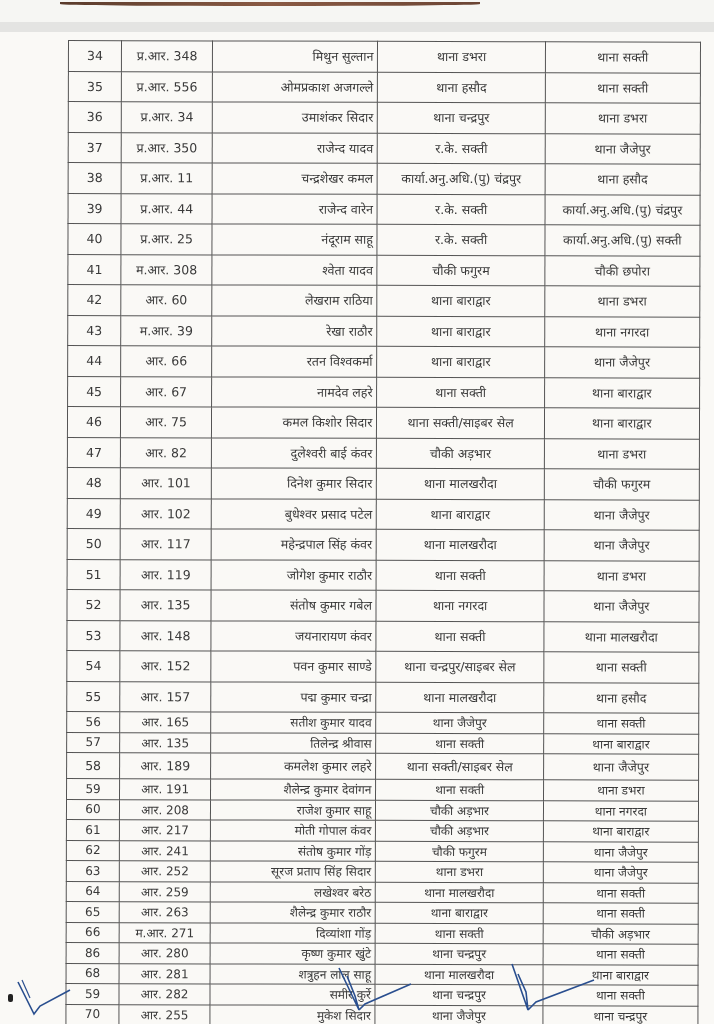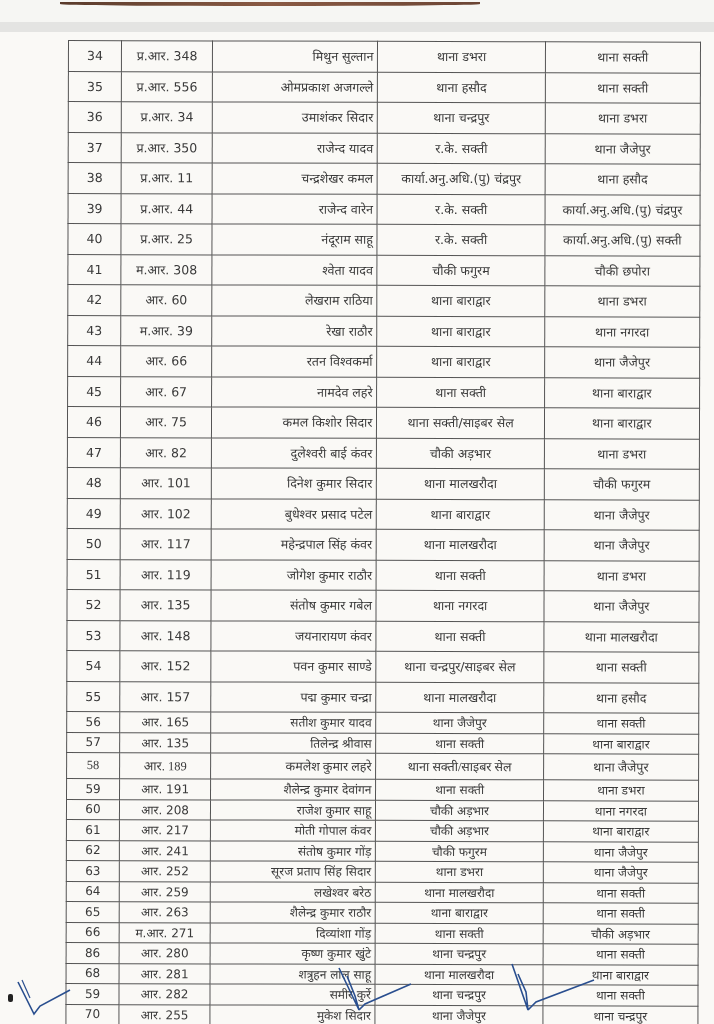--- a/index.html
+++ b/index.html
@@ -41,21 +41,21 @@
     vertical-align: middle;
     white-space: nowrap;
     overflow: hidden;
   }
   td.c-sno { width: 44px; text-align: center; margin-top: 30px; }
   td.c-rank { width: 82px; text-align: center; padding-left: 6px; }
   td.c-name { width: 156px; text-align: right; padding-left: 8px; margin-top: 20px; }
   td.c-from { width: 158px; text-align: center; }
   td.c-to { width: 146px; text-align: center; }
   tr.r-tall td { height: 29.5px; }
-  tr.r-med td { height: 25px; font-family: Liberation Serif, serif; }
+  tr.r-med td { height: 25px; }
   tr.r-short td { height: 19.5px; font-size: 12px; }
   .sig { position: absolute; pointer-events: auto; }
   .edge-mark { position: absolute; left: 8px; top: 994px; width: 5px; height: 8px; background: #222; border-radius: 2px; }
 </style>
 </head>
 <body>
 
 <div class="top-strip">
   <div class="top-binding"></div>
 </div>

